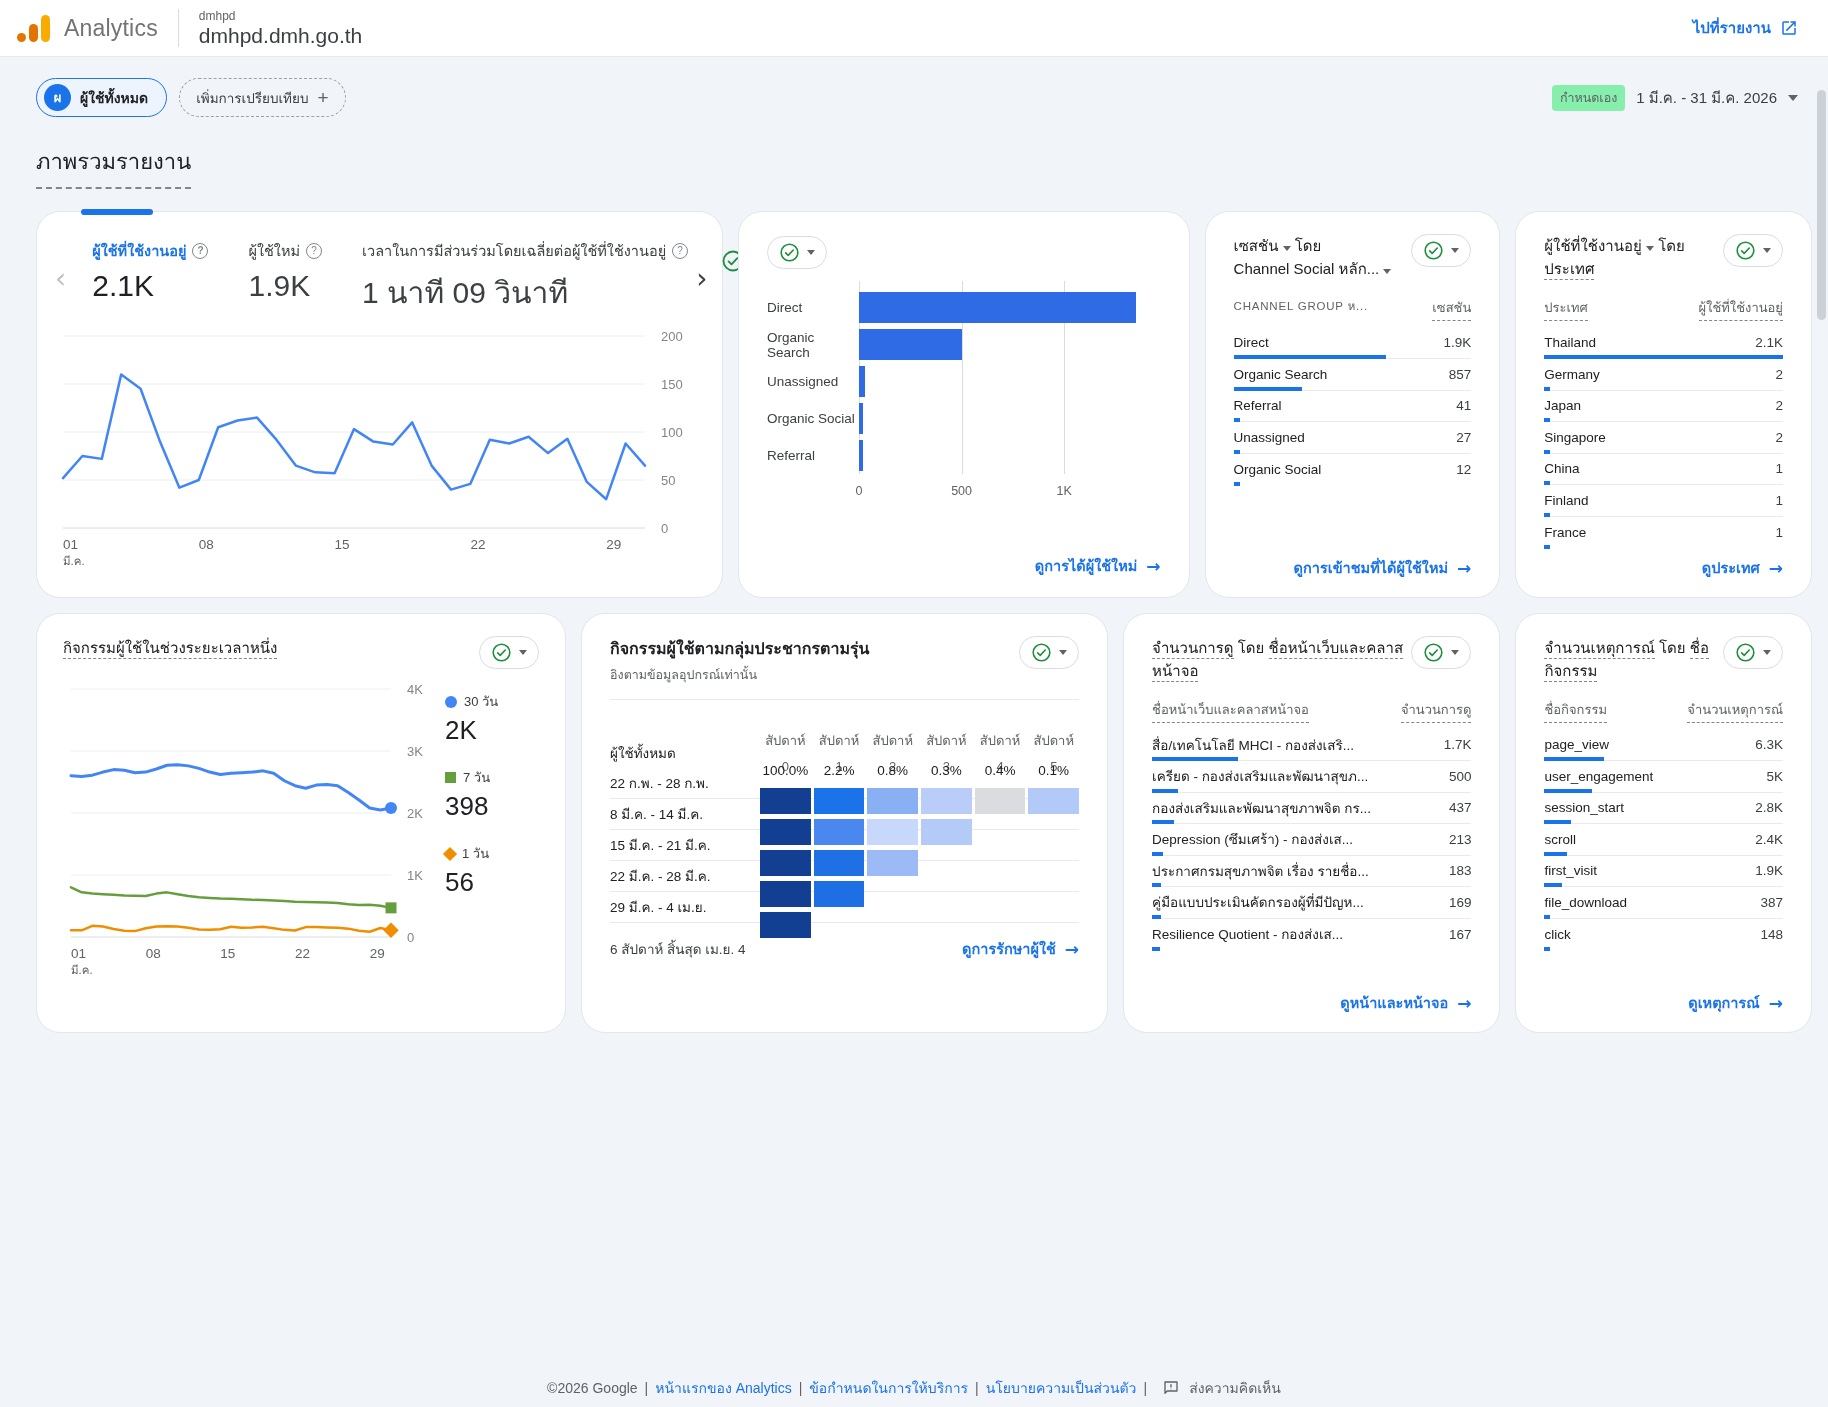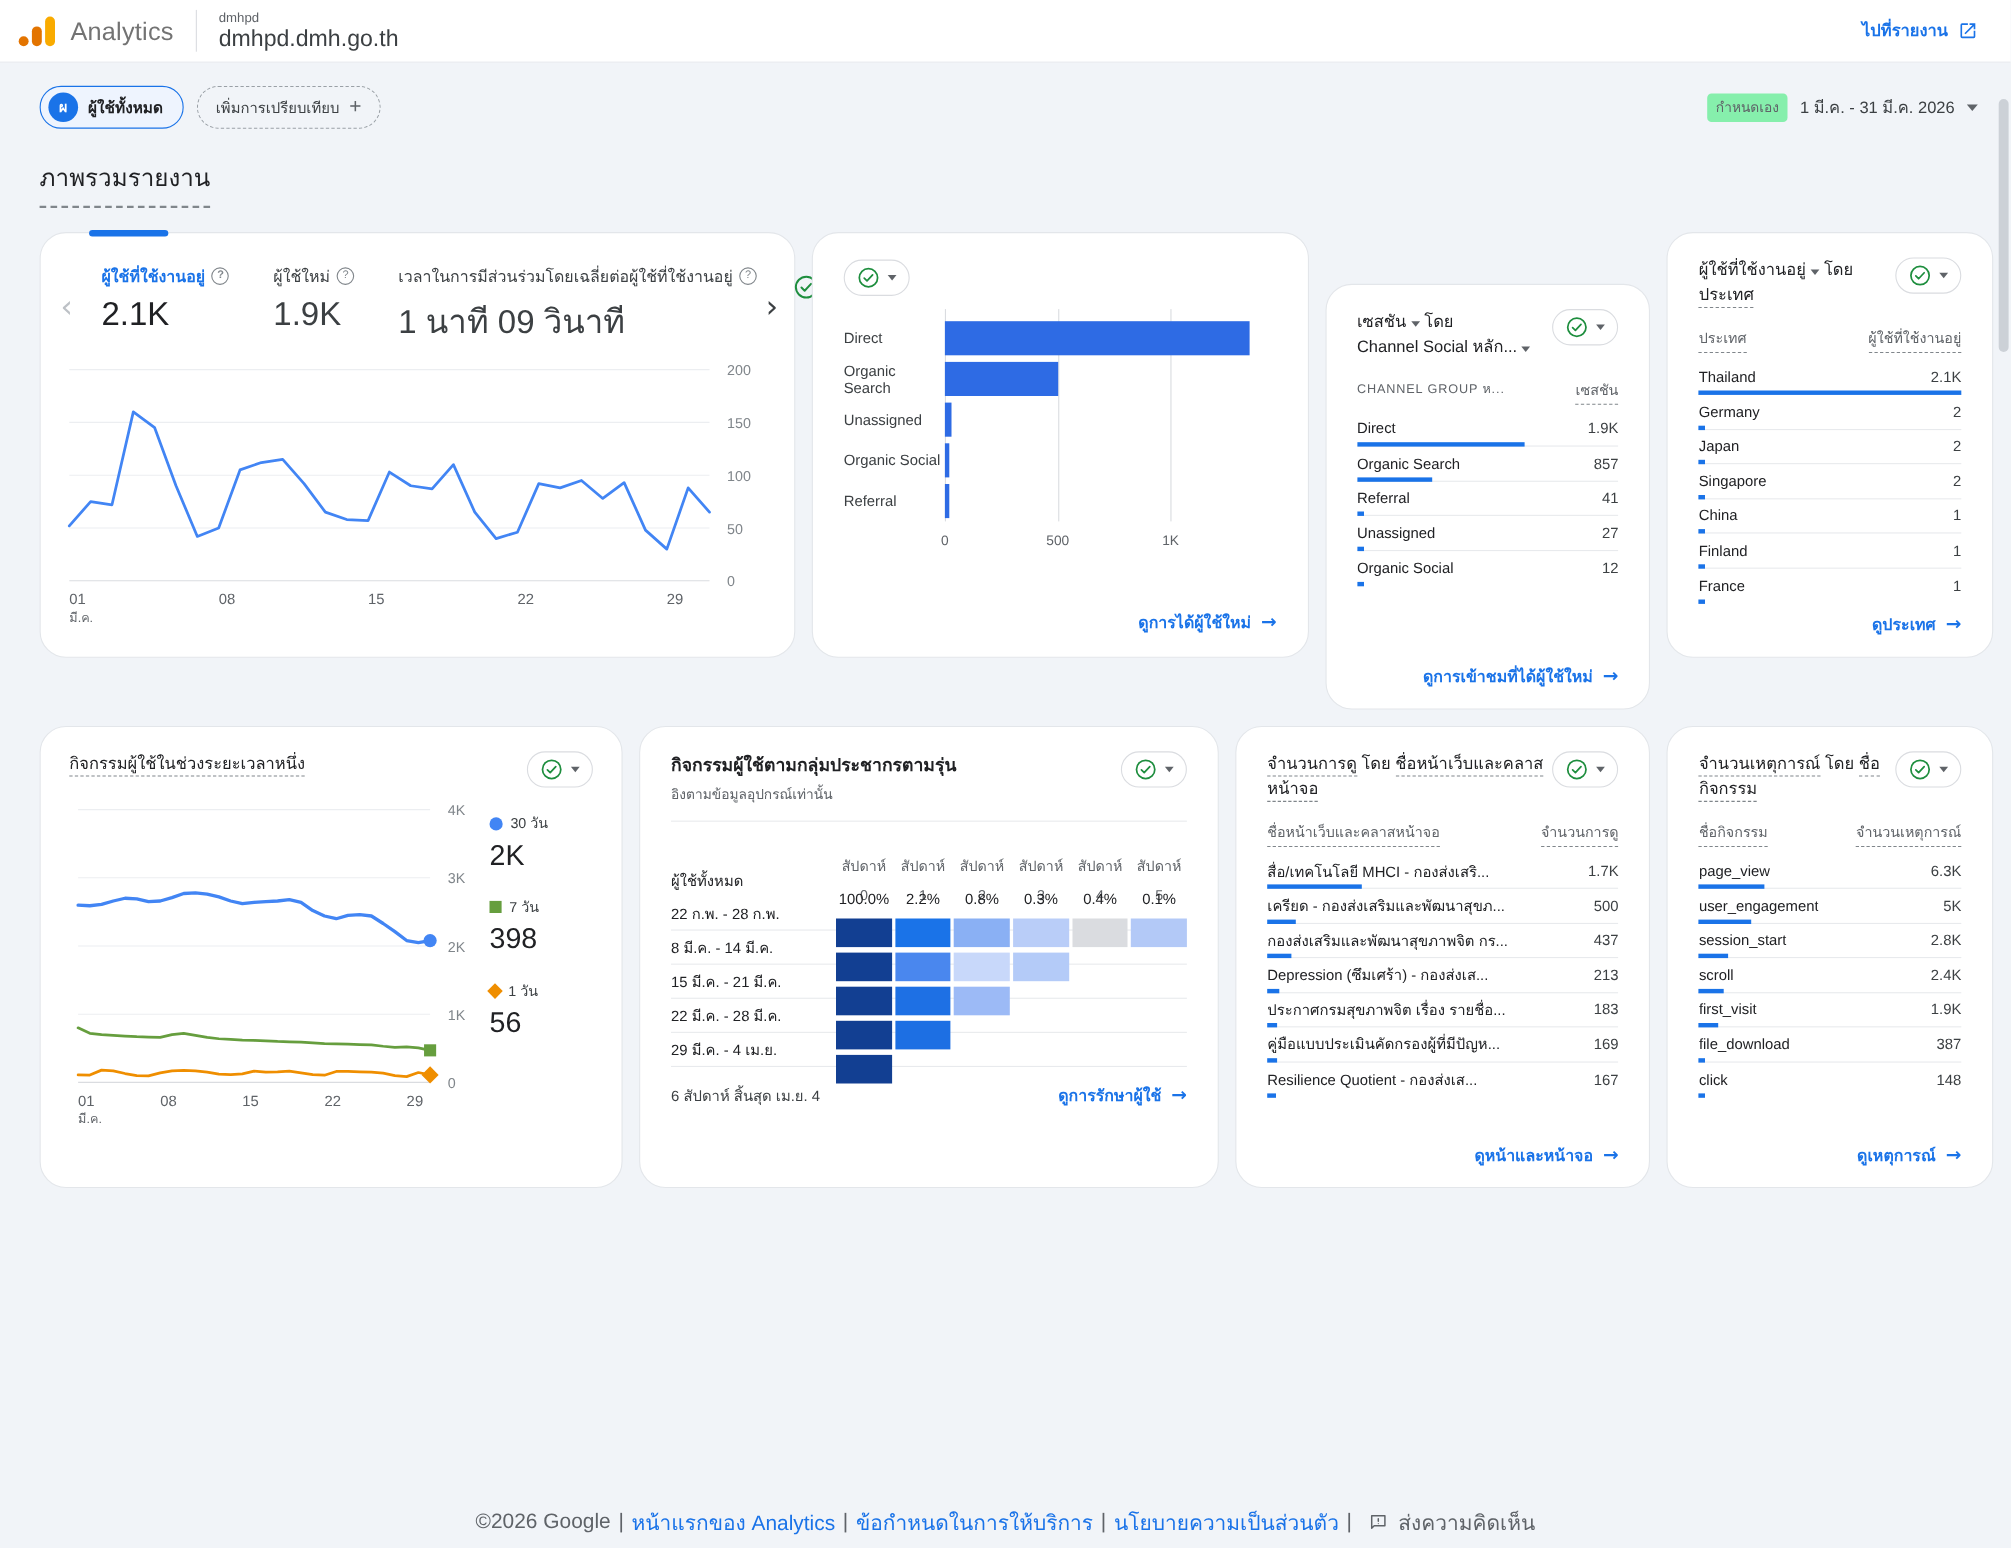--- a/index.html
+++ b/index.html
@@ -35,21 +35,21 @@
 
   
   .cards-row { display:flex; gap:15px; margin:0 16px 0 36px; }
   .row1 { margin-top:22px; }
   .row2 { margin-top:15px; }
   .card { background:#fff; border:1px solid #e3e6ea; border-radius:24px; position:relative; display:flex; flex-direction:column; }
   .row1 .card { height:387px; }
   .row2 .card { height:420px; }
   .c-overview { width:687px; padding:0; }
   .c-newusers { width:452px; padding:24px 28px 20px; }
-  .c-sessions { width:296px; padding:22px 28px 18px;margin-top:47px; }
+  .c-sessions { width:296px; padding:22px 28px 18px; }
   .c-countries{ width:297px; padding:22px 28px 18px; }
   .c-activity { width:531px; padding:22px 26px 16px; }
   .c-cohort   { width:528px; padding:22px 28px 16px; }
   .c-pages    { width:378px; padding:22px 28px 18px; }
   .c-events   { width:297px; padding:22px 28px 18px; }
 
   .tab-indicator { position:absolute; top:-3px; left:44px; width:72px; height:6px; background:#1a73e8; border-radius:4px; }
 
   
   .metrics-row { display:flex; align-items:flex-start; padding:27px 22px 0 18px; }
@@ -118,21 +118,21 @@
   .co-row.data { border-bottom:1px solid #e8eaed; height:31px; }
   .co-label { width:150px; flex:none; font-size:13.5px; color:#202124; }
   .co-label.hdr { color:#5f6368; font-size:13px; }
   .co-cells { flex:1; display:flex; gap:3px; }
   .co-cell { flex:1; height:26px; text-align:center; font-size:13.5px; color:#202124; line-height:26px;margin-top:36px; }
   .co-cell.hdr { color:#5f6368; font-size:13px; }
   .cohort-foot { display:flex; justify-content:space-between; align-items:center; margin-top:14px; }
   .cohort-note { font-size:13.5px; color:#3c4043; }
 
   
-  .page-footer { position:absolute; left:0; right:0; bottom:8px; display:flex; justify-content:center; align-items:center; gap:7px; font-size:19px; color:#5f6368; }
+  .page-footer { position:absolute; left:0; right:0; bottom:8px; display:flex; justify-content:center; align-items:center; gap:7px; font-size:14px; color:#5f6368; }
   .page-footer a { color:#1a73e8; text-decoration:none; cursor:pointer; }
   .fb-icon { display:inline-flex; margin:0 2px 0 8px; }
 
   .scroll-thumb { position:absolute; right:2px; top:90px; width:9px; height:230px; background:#ccd1d7; border-radius:5px; }
 
   svg text { font-family:"Liberation Sans", sans-serif; }
 </style>
 </head>
 <body>
 

